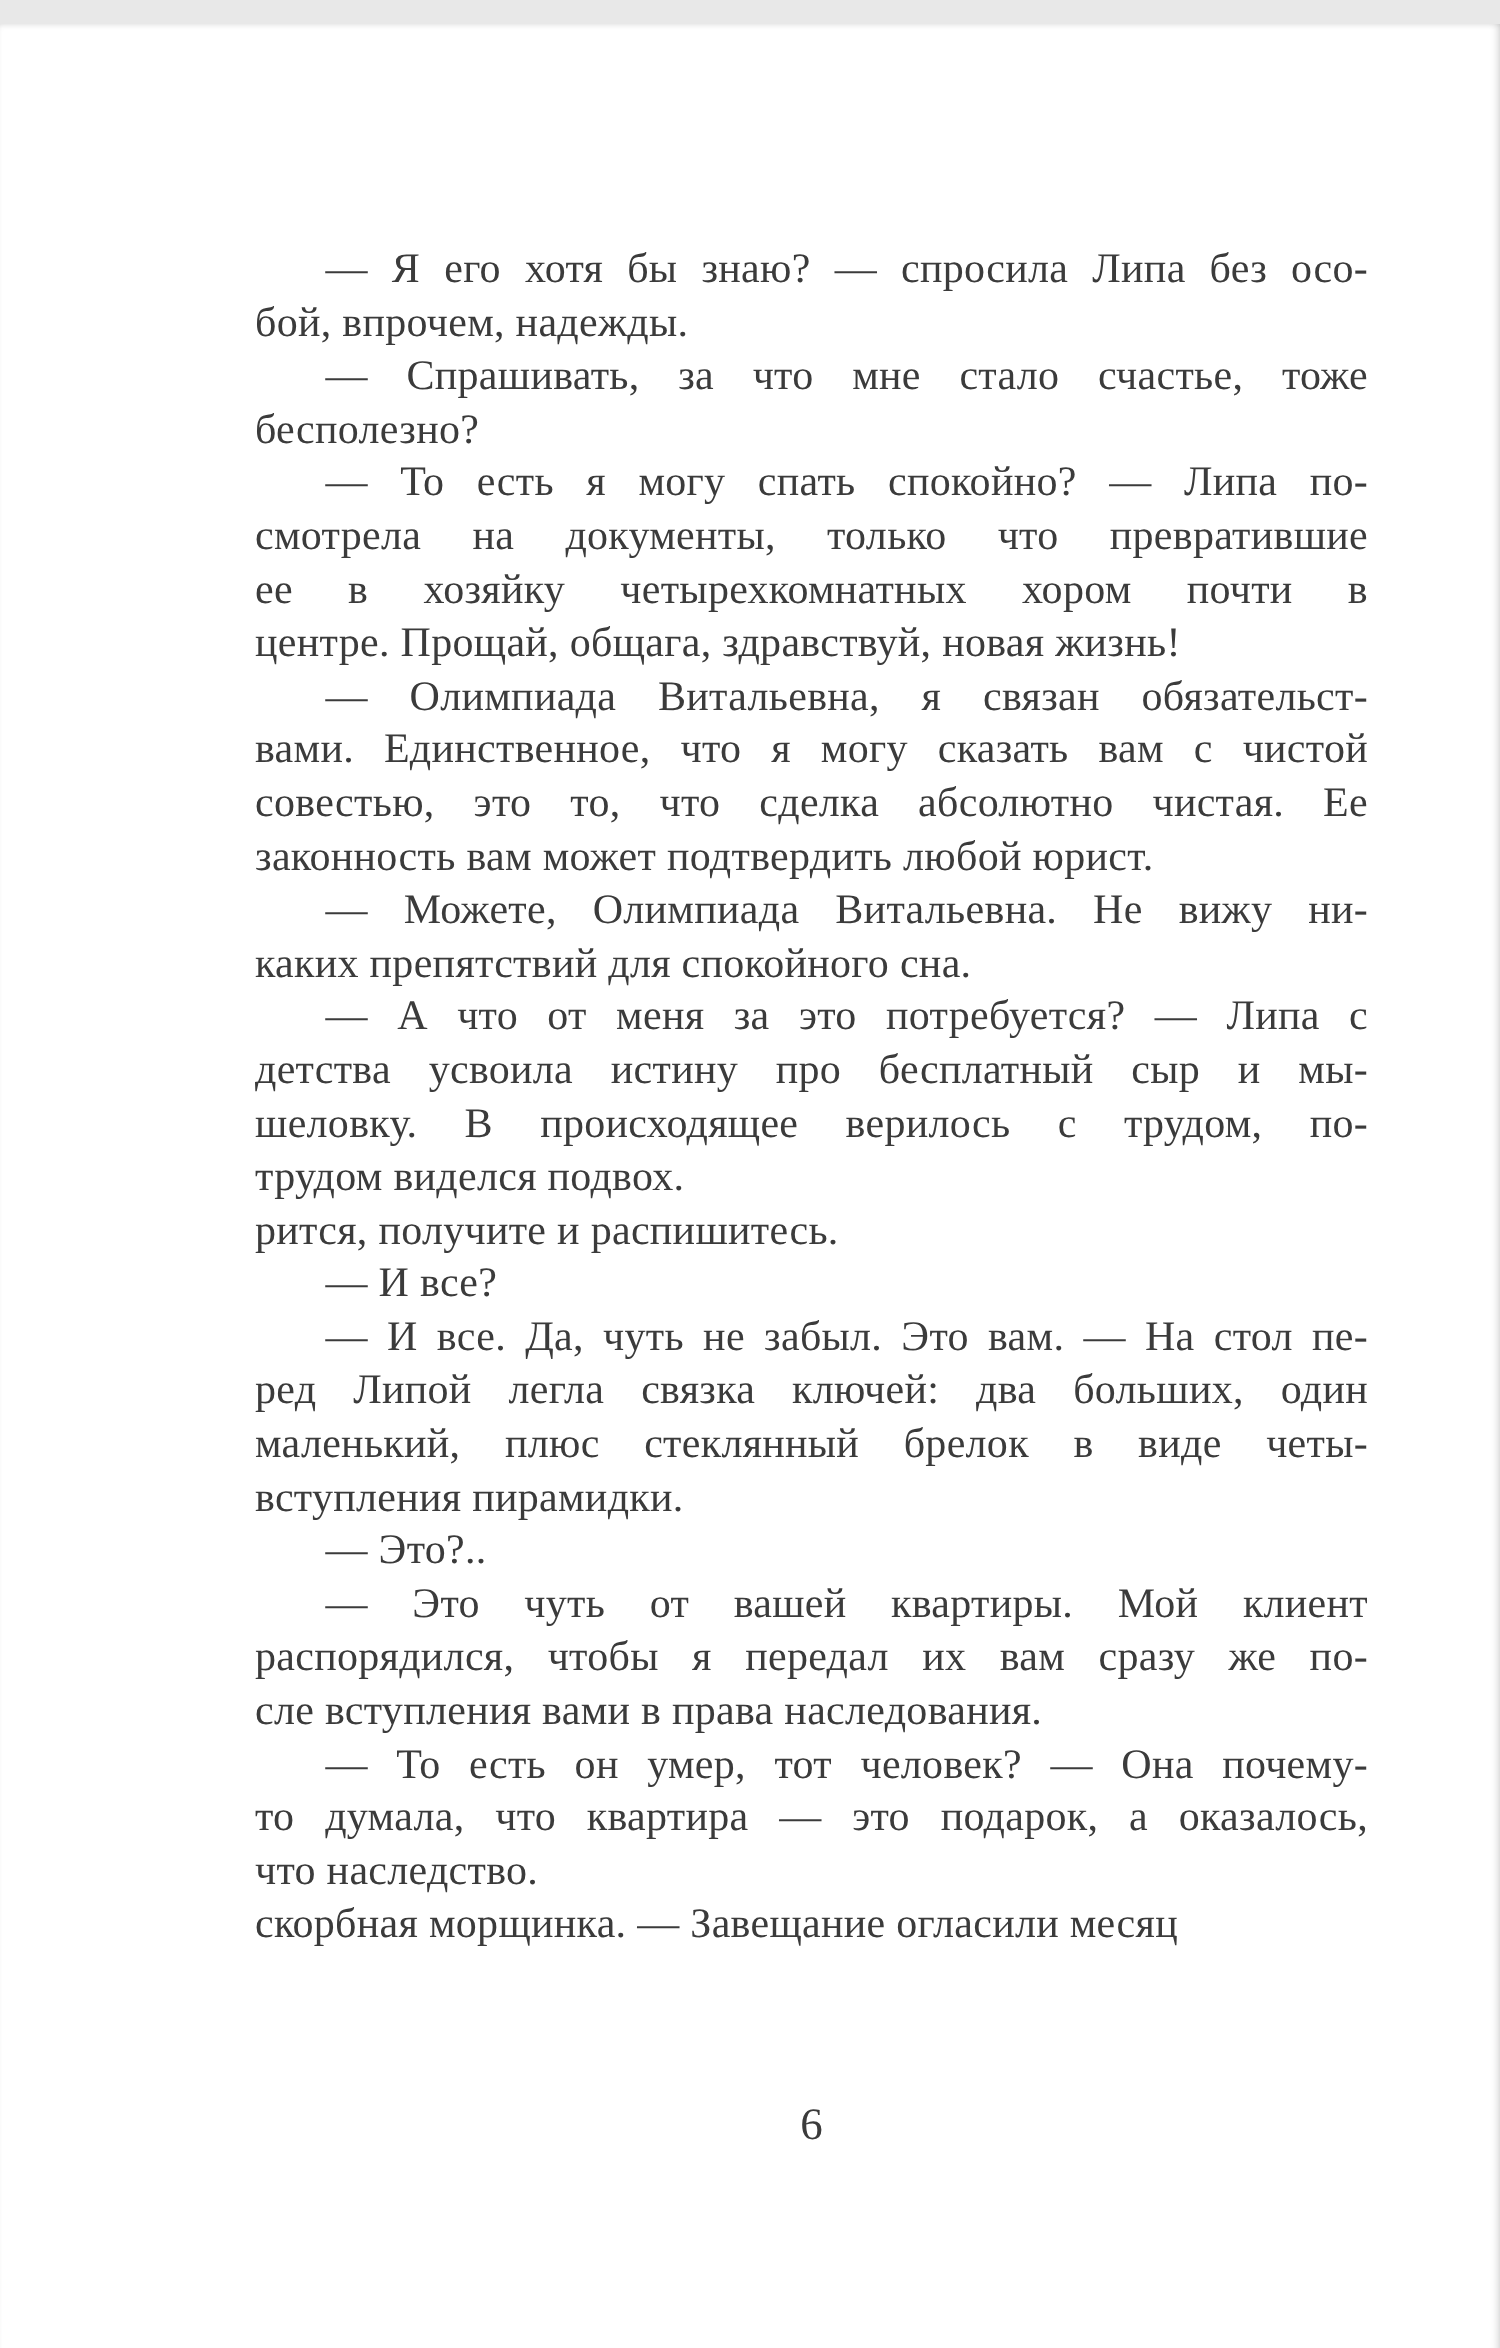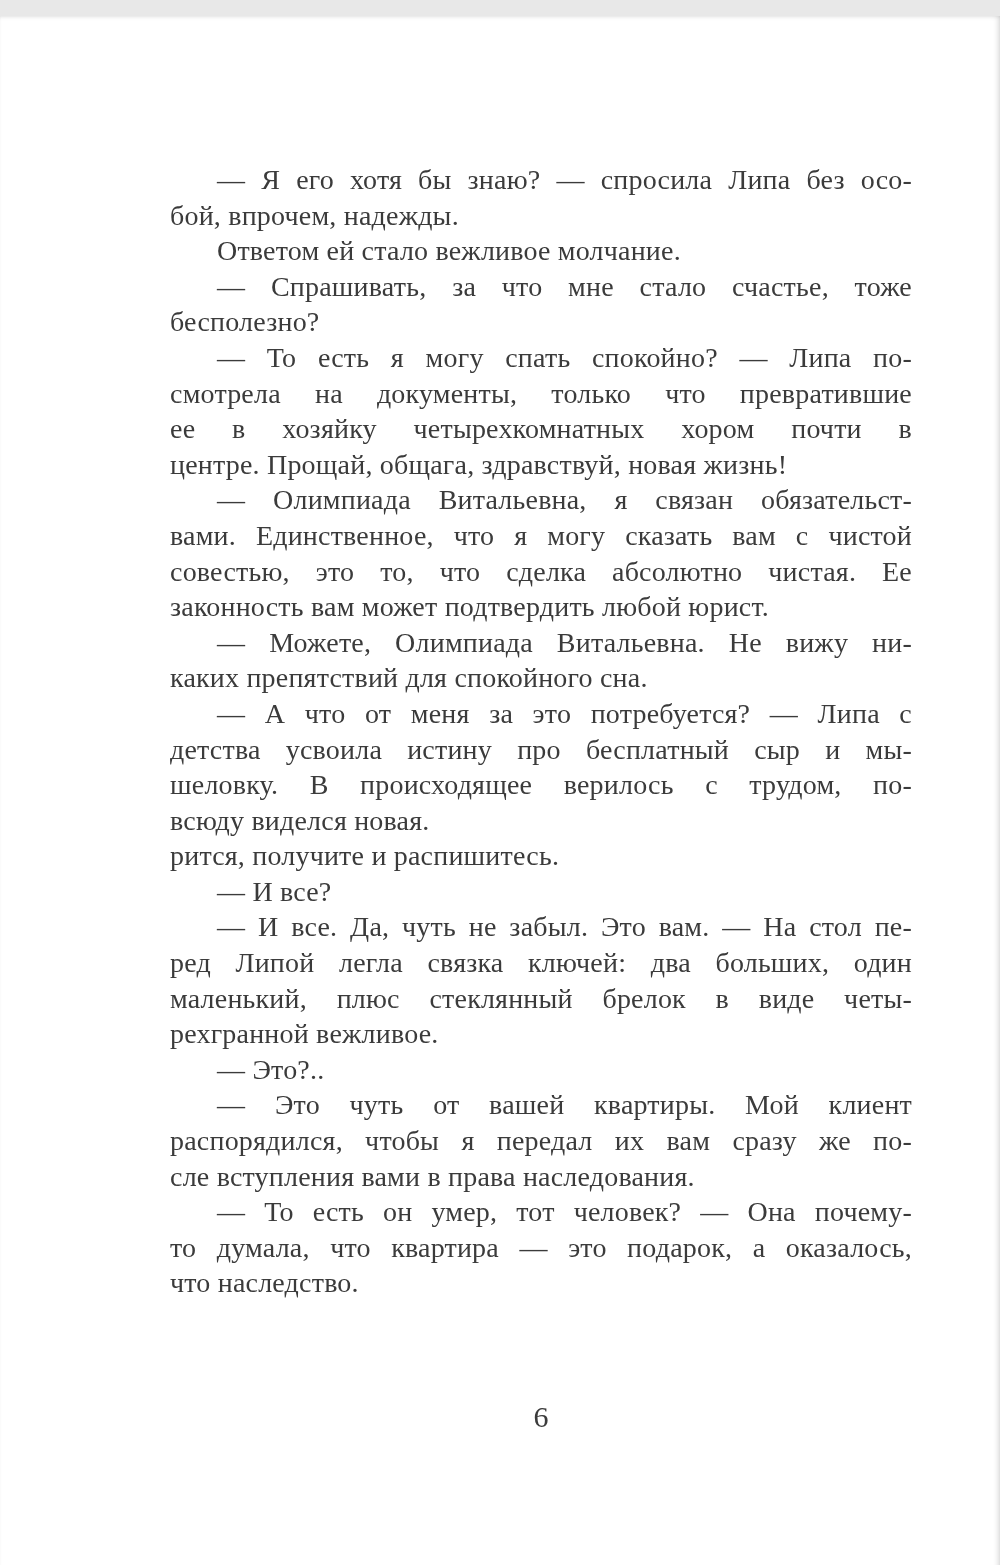--- a/index.html
+++ b/index.html
@@ -57,23 +57,20 @@
 </head>
 <body>
 
 <div class="book-page">
   <div class="text-column" id="text-column">
       <div class="paragraph">
         <div class="line first">— Я его хотя бы знаю? — спросила Липа без осо-</div>
         <div class="line last">бой, впрочем, надежды.</div>
       </div>
       <div class="paragraph">
-        <div class="line first last">Ответом ей стало вежливое молчание.</div>
-      </div>
-      <div class="paragraph">
         <div class="line first">— Спрашивать, за что мне стало счастье, тоже</div>
         <div class="line last">бесполезно?</div>
       </div>
       <div class="paragraph">
         <div class="line first">— То есть я могу спать спокойно? — Липа по-</div>
         <div class="line">смотрела на документы, только что превратившие</div>
         <div class="line">ее в хозяйку четырехкомнатных хором почти в</div>
         <div class="line last">центре. Прощай, общага, здравствуй, новая жизнь!</div>
       </div>
       <div class="paragraph">
@@ -83,44 +80,45 @@
         <div class="line last">законность вам может подтвердить любой юрист.</div>
       </div>
       <div class="paragraph">
         <div class="line first">— Можете, Олимпиада Витальевна. Не вижу ни-</div>
         <div class="line last">каких препятствий для спокойного сна.</div>
       </div>
       <div class="paragraph">
         <div class="line first">— А что от меня за это потребуется? — Липа с</div>
         <div class="line">детства усвоила истину про бесплатный сыр и мы-</div>
         <div class="line">шеловку. В происходящее верилось с трудом, по-</div>
-        <div class="line last">всюду виделся новая.</div>
+        <div class="line last">трудом виделся подвох.</div>
       </div>
       <div class="paragraph">
         <div class="line last">рится, получите и распишитесь.</div>
       </div>
       <div class="paragraph">
         <div class="line first last">— И все?</div>
       </div>
       <div class="paragraph">
         <div class="line first">— И все. Да, чуть не забыл. Это вам. — На стол пе-</div>
         <div class="line">ред Липой легла связка ключей: два больших, один</div>
         <div class="line">маленький, плюс стеклянный брелок в виде четы-</div>
-        <div class="line last">рехгранной вежливое.</div>
+        <div class="line last">вступления пирамидки.</div>
       </div>
       <div class="paragraph">
         <div class="line first last">— Это?..</div>
       </div>
       <div class="paragraph">
         <div class="line first">— Это чуть от вашей квартиры. Мой клиент</div>
         <div class="line">распорядился, чтобы я передал их вам сразу же по-</div>
         <div class="line last">сле вступления вами в права наследования.</div>
       </div>
       <div class="paragraph">
         <div class="line first">— То есть он умер, тот человек? — Она почему-</div>
         <div class="line">то думала, что квартира — это подарок, а оказалось,</div>
         <div class="line last">что наследство.</div>
       </div>
       <div class="paragraph">
+        <div class="line last">скорбная морщинка. — Завещание огласили месяц</div>
       </div>
     </div>
   <div class="page-number">6</div>
 </div>
 
 </body></html>

